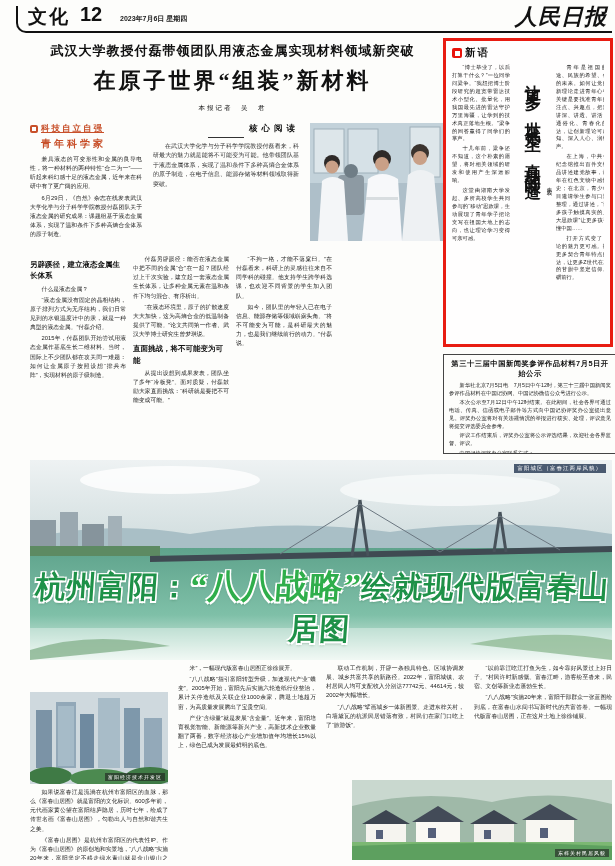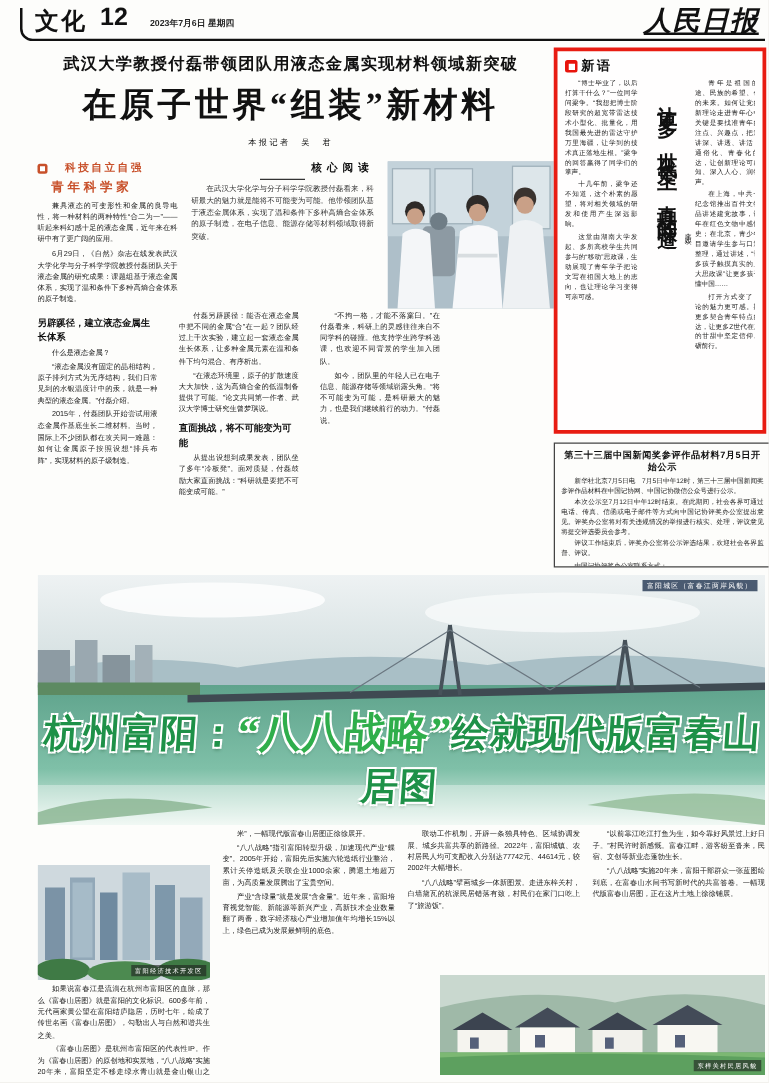--- a/index.html
+++ b/index.html
@@ -5,40 +5,40 @@
   html,body{margin:0;padding:0;background:#e9e7e2;}
   #page{position:relative;width:615px;height:866px;background:#fdfdfb;margin:0 auto;overflow:hidden;
         font-family:"Liberation Sans","DejaVu Sans",sans-serif;color:#111;}
   
   .hdr-bracket{position:absolute;left:16px;right:3px;top:6px;height:25px;
 America border:0;border-left:2px solid #111;border-bottom:2px solid #111;border-bottom-left-radius:10px;}
   .hdr-section{position:absolute;left:28px;top:4px;font-size:19px;font-weight:bold;letter-spacing:2px;}
   .hdr-pageno{position:absolute;left:80px;top:3px;font-size:20px;font-weight:bold;}
   .hdr-date{position:absolute;left:120px;top:14px;font-size:7px;font-weight:bold;color:#222;}
   .masthead{position:absolute;right:8px;top:2px;font-size:22px;font-weight:bold;
-            font-family:"Liberation Serif","DejaVu Serif",serif;font-style:italic;letter-spacing:1px;text-decoration:underline;}
+            font-family:"Liberation Serif","DejaVu Serif",serif;font-style:italic;letter-spacing:1px;}
   
   .main-art{position:absolute;left:30px;top:38px;width:405px;}
   .kicker{text-align:center;font-size:13px;font-weight:bold;letter-spacing:1px;margin-top:4px;}
-  .headline{text-align:center;font-size:27px;font-weight:bold;letter-spacing:3px;margin-top:6px;
+  .headline{text-align:center;font-size:22px;font-weight:bold;letter-spacing:3px;margin-top:6px;
             font-family:"Liberation Serif","DejaVu Serif",serif;}
   .byline{text-align:center;font-size:6.5px;margin-top:8px;letter-spacing:2px;}
   .intro-row{display:flex;margin-top:10px;gap:7px;height:120px;}
   .label-col{width:112px;flex:none;}
-  .lab-line1{color:#c8502a;font-weight:bold;font-size:8.5px;letter-spacing:2px;display:flex;align-items:center;gap:14px;}
+  .lab-line1{color:#c8502a;font-weight:bold;font-size:8.5px;letter-spacing:2px;display:flex;align-items:center;gap:3px;text-decoration:underline;}
   .lab-line2{color:#c8502a;font-weight:bold;font-size:10px;letter-spacing:3px;margin:2px 0 4px 11px;}
   .mini-icon{display:inline-block;width:8px;height:8px;background:#c8502a;border-radius:2px;position:relative;flex:none;}
   .mini-icon::after{content:"";position:absolute;left:2px;top:2px;width:4px;height:4px;background:#fff;}
   .corebox{width:146px;flex:none;border:0;padding:0 4px;}
   .core-hd{text-align:right;font-size:8.5px;font-weight:bold;letter-spacing:4px;padding-bottom:2px;}
   .core-rule{width:36px;height:1px;background:#333;margin:0 auto 4px auto;}
   .para{font-size:5.8px;line-height:1.58;text-align:justify;text-indent:2em;margin:0 0 2px 0;color:#222;}
   .corebox .para{font-size:6px;color:#333;}
   .art-photo{width:134px;height:118px;flex:none;}
-  .cols4{display:flex;gap:17px;margin-top:0;height:224px;overflow:hidden;}
+  .cols4{display:flex;gap:7px;margin-top:12px;height:224px;overflow:hidden;}
   .col{width:96px;flex:none;overflow:hidden;}
   .subhead{font-size:7.5px;font-weight:bold;text-align:left;margin:4px 0 3px 0;line-height:1.5;}
   
   .xinyu{position:absolute;left:443px;top:38px;width:170px;height:309px;border:3px solid #e81c12;
          box-sizing:border-box;padding:5px 6px;background:#fffefe;}
   .xy-head{display:flex;align-items:center;gap:3px;font-size:10.5px;font-weight:bold;letter-spacing:2px;margin-bottom:4px;}
   .xy-icon{width:10px;height:10px;background:#e8140c;border-radius:2px;position:relative;flex:none;}
   .xy-icon::after{content:"";position:absolute;left:2.5px;top:2.5px;width:5px;height:5px;background:#fff;}
   .xy-body{display:flex;gap:4px;height:262px;overflow:hidden;}
   .xy-col{width:58px;flex:none;overflow:hidden;}

